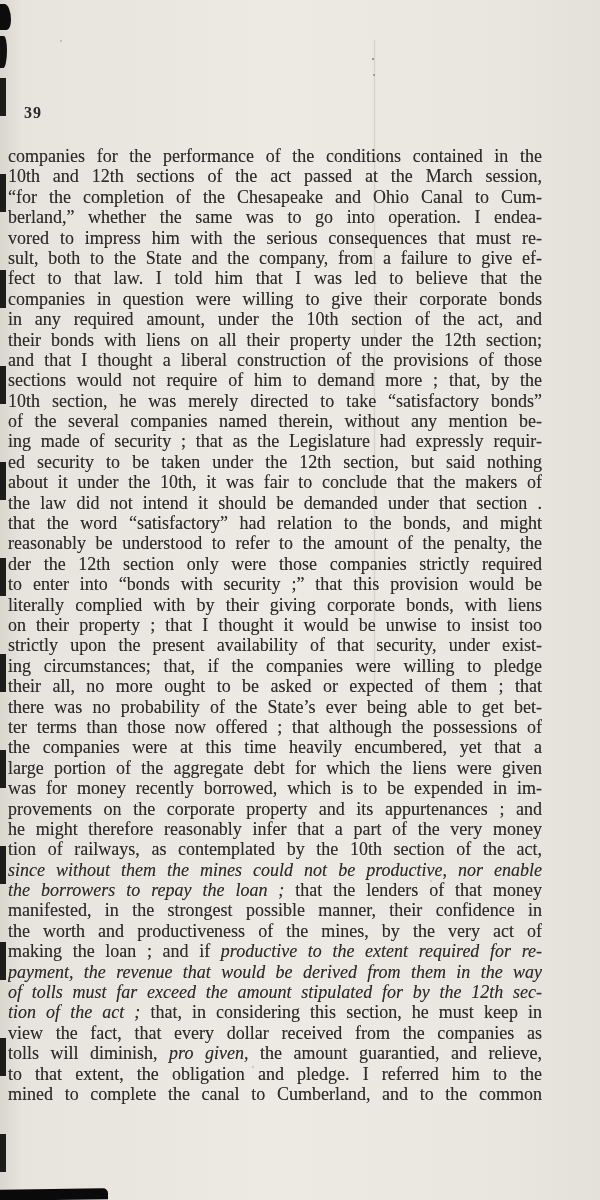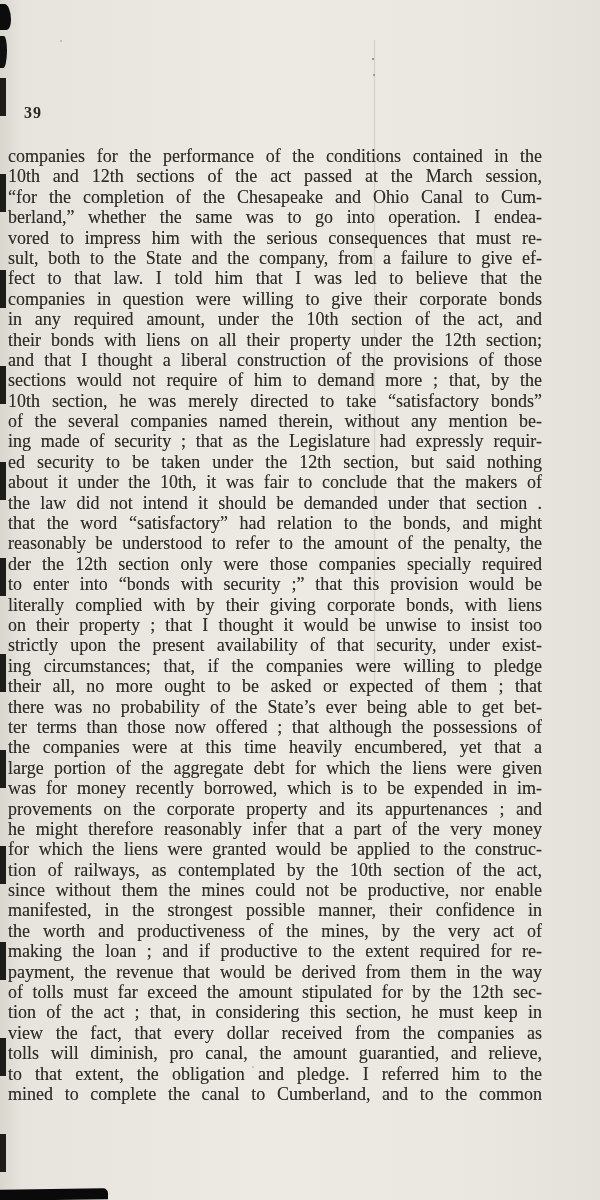--- a/index.html
+++ b/index.html
@@ -58,21 +58,21 @@
   }
   .body-text {
     position:absolute; left:8px; top:146px; width:534px;
     color:#2e2c28; font-size:18px;
     text-shadow:0 0 .4px rgba(30,28,24,.45);
   }
   .line {
     height:20.4px; line-height:20.4px; overflow:hidden;
     text-align:justify; text-align-last:justify;
   }
-  .it { }
+  .it { font-style:italic; }
 </style>
 </head>
 <body>
 
 <div class="paper">
   <div class="crease"></div>
   <div class="specks"></div>
 
   <div class="page-num">39</div>
 
@@ -90,45 +90,45 @@
       <div class="line"><span>and that I thought a liberal construction of the provisions of those</span></div>
       <div class="line"><span>sections would not require of him to demand more ; that, by the</span></div>
       <div class="line"><span>10th section, he was merely directed to take “satisfactory bonds”</span></div>
       <div class="line"><span>of the several companies named therein, without any mention be-</span></div>
       <div class="line"><span>ing made of security ; that as the Legislature had expressly requir-</span></div>
       <div class="line"><span>ed security to be taken under the 12th section, but said nothing</span></div>
       <div class="line"><span>about it under the 10th, it was fair to conclude that the makers of</span></div>
       <div class="line"><span>the law did not intend it should be demanded under that section .</span></div>
       <div class="line"><span>that the word “satisfactory” had relation to the bonds, and might</span></div>
       <div class="line"><span>reasonably be understood to refer to the amount of the penalty, the</span></div>
-      <div class="line"><span>der the 12th section only were those companies specially required</span></div>
+      <div class="line"><span>der the 12th section only were those companies strictly required</span></div>
       <div class="line"><span>to enter into “bonds with security ;” that this provision would be</span></div>
       <div class="line"><span>literally complied with by their giving corporate bonds, with liens</span></div>
       <div class="line"><span>on their property ; that I thought it would be unwise to insist too</span></div>
       <div class="line"><span>strictly upon the present availability of that security, under exist-</span></div>
       <div class="line"><span>ing circumstances; that, if the companies were willing to pledge</span></div>
       <div class="line"><span>their all, no more ought to be asked or expected of them ; that</span></div>
       <div class="line"><span>there was no probability of the State’s ever being able to get bet-</span></div>
       <div class="line"><span>ter terms than those now offered ; that although the possessions of</span></div>
       <div class="line"><span>the companies were at this time heavily encumbered, yet that a</span></div>
       <div class="line"><span>large portion of the aggregate debt for which the liens were given</span></div>
       <div class="line"><span>was for money recently borrowed, which is to be expended in im-</span></div>
       <div class="line"><span>provements on the corporate property and its appurtenances ; and</span></div>
       <div class="line"><span>he might therefore reasonably infer that a part of the very money</span></div>
-      <div class="line"><span>for which the liens were granted would be applied to the construc-</span></div>
       <div class="line"><span>tion of railways, as contemplated by the 10th section of the act,</span></div>
       <div class="line"><span class="it">since without them the mines could not be productive, nor enable</span></div>
+      <div class="line"><span class="it">the borrowers to repay the loan ;</span><span> that the lenders of that money</span></div>
       <div class="line"><span>manifested, in the strongest possible manner, their confidence in</span></div>
       <div class="line"><span>the worth and productiveness of the mines, by the very act of</span></div>
       <div class="line"><span>making the loan ; and if </span><span class="it">productive to the extent required for re-</span></div>
       <div class="line"><span class="it">payment, the revenue that would be derived from them in the way</span></div>
       <div class="line"><span class="it">of tolls must far exceed the amount stipulated for by the 12th sec-</span></div>
       <div class="line"><span class="it">tion of the act ;</span><span> that, in considering this section, he must keep in</span></div>
       <div class="line"><span>view the fact, that every dollar received from the companies as</span></div>
-      <div class="line"><span>tolls will diminish, </span><span class="it">pro canal,</span><span> the amount guarantied, and relieve,</span></div>
+      <div class="line"><span>tolls will diminish, </span><span class="it">pro given,</span><span> the amount guarantied, and relieve,</span></div>
       <div class="line"><span>to that extent, the obligation and pledge. I referred him to the</span></div>
       <div class="line"><span>mined to complete the canal to Cumberland, and to the common</span></div>
     </div>
 
   <div class="edge-dashes"></div>
   <div class="blob-top-1"></div>
   <div class="blob-top-2"></div>
   <div class="bottom-mark"></div>
 </div>
 

